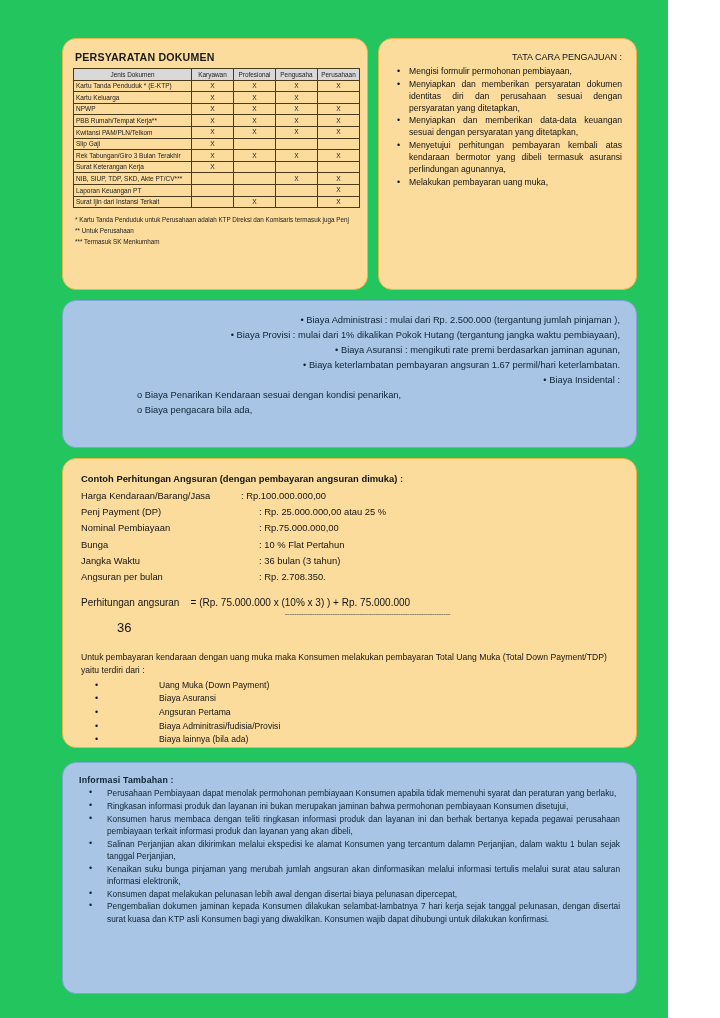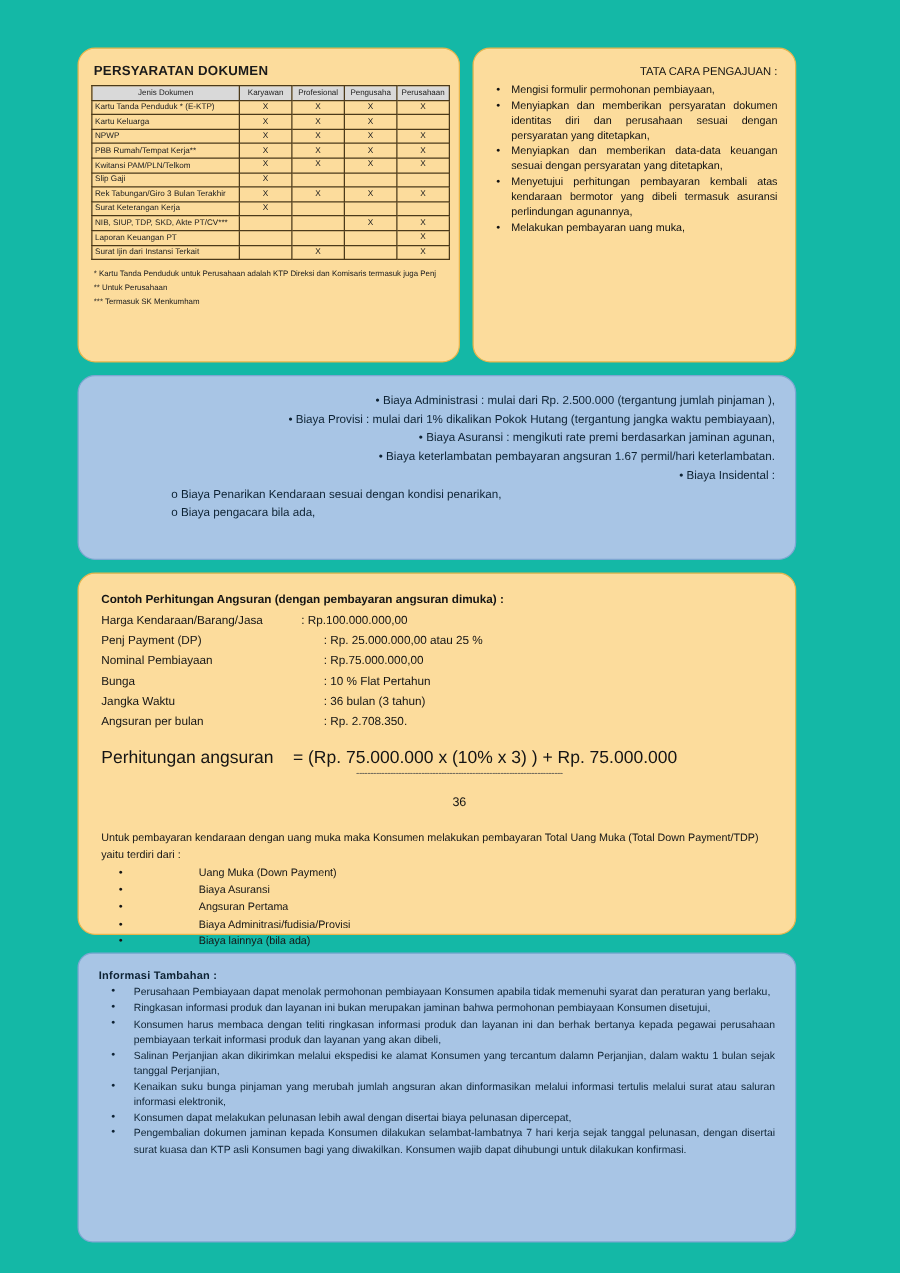--- a/index.html
+++ b/index.html
@@ -4,22 +4,22 @@
 <style>
   * { box-sizing: border-box; }
   html, body {
     margin: 0; padding: 0;
     width: 720px; height: 1018px;
     background: #ffffff;
     font-family: "Liberation Sans", sans-serif;
   }
   .page {
     position: relative;
-    width: 720px; height: 1018px;
-    background: #14b8a6;
+    width: 668px; height: 1018px;
+    background: #22c55e;
     overflow: hidden;
   }
 
   
   .panel {
     position: absolute;
     border-radius: 14px;
   }
   .panel-orange {
     background: #fcdc9c;
@@ -79,31 +79,31 @@
   .biaya-line { font-size: 9.3px; color: #0d2233; line-height: 1.62; text-align: right; }
   .biaya-sub { font-size: 9.3px; color: #0d2233; line-height: 1.62; padding-left: 58px; }
 
   
   #panel-contoh { left: 62px; top: 458px; width: 575px; height: 290px; padding: 14px 18px; }
   .contoh-title { font-size: 9.4px; font-weight: bold; color: #141414; margin-bottom: 4px; }
   .kv { display: flex; font-size: 9.4px; color: #141414; line-height: 1.72; }
   .kv .k { width: 178px; flex: 0 0 178px; }
   .kv .v { flex: 1; }
   .kv.narrow .k { width: 160px; flex: 0 0 160px; }
-  .calc-row { font-size: 14px; color: #141414; margin-top: 12px; }
+  .calc-row { font-size: 10px; color: #141414; margin-top: 12px; }
   .calc-dash { text-align: center; font-size: 8px; color: #4a4a4a; letter-spacing: -0.4px;
                margin-left: 36px; margin-top: 1px; overflow: hidden; white-space: nowrap; }
-  .calc-den { text-align: center; font-size: 10px; color: #141414; margin-left: 36px; margin-top: 14px; }
+  .calc-den { font-size: 13px; color: #141414; margin-left: 36px; margin-top: 2px; }
   .contoh-para { font-size: 8.6px; color: #141414; line-height: 1.5; margin-top: 16px; }
   ul.tdp { margin: 2px 0 0 0; padding: 0; list-style: none; }
   ul.tdp li { position: relative; font-size: 8.6px; color: #141414; line-height: 1.58; padding-left: 78px; }
   ul.tdp li:before { content: "\2022"; position: absolute; left: 14px; top: -1px; font-size: 9px; }
 
   
-  #panel-info { left: 62px; top: 762px; width: 575px; height: 232px; padding: 12px 16px; border-radius: 12px; }
+  #panel-info { left: 62px; top: 762px; width: 575px; height: 232px; padding: 12px 16px; }
   .info-title { font-size: 8.8px; font-weight: bold; color: #0d2233; margin-bottom: 2px; letter-spacing: .2px; }
   ul.info { margin: 0; padding: 0; list-style: none; }
   ul.info li {
     position: relative;
     font-size: 8.3px; color: #0d2233;
     line-height: 1.48;
     padding-left: 28px;
     margin-bottom: 0.5px;
     text-align: justify;
   }

